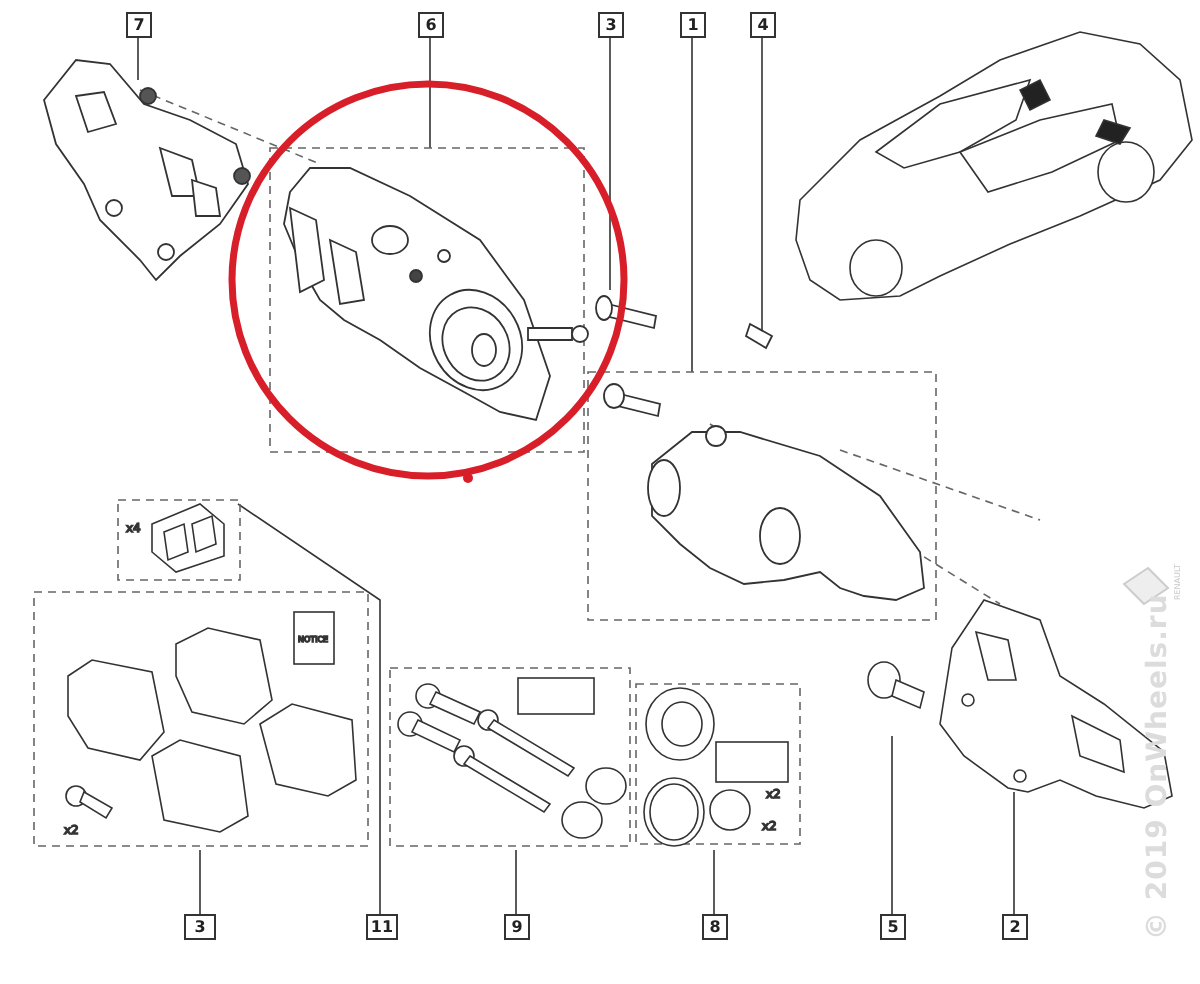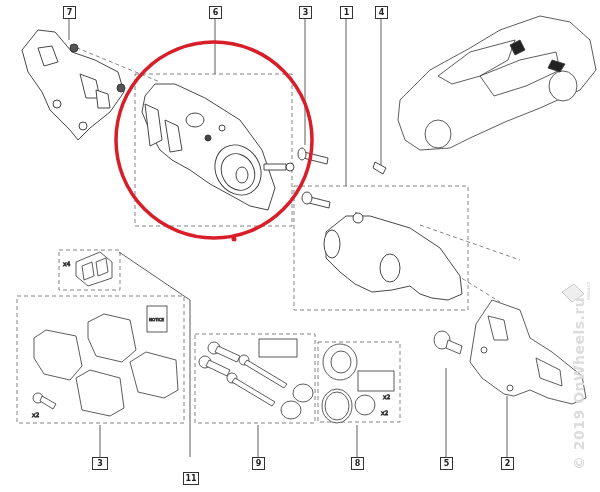--- a/index.html
+++ b/index.html
@@ -165,21 +165,21 @@
 
 
 <div class="label-box" style="left:63px;top:6px;">7</div>
 <div class="label-box" style="left:209px;top:6px;">6</div>
 <div class="label-box" style="left:299px;top:6px;">3</div>
 <div class="label-box" style="left:340px;top:6px;">1</div>
 <div class="label-box" style="left:375px;top:6px;">4</div>
 
 
 <div class="label-box wide" style="left:92px;top:457px;">3</div>
-<div class="label-box wide" style="left:183px;top:472px;">11</div>
+<div class="label-box wide" style="left:183px;top:457px;">11</div>
 <div class="label-box" style="left:252px;top:457px;">9</div>
 <div class="label-box" style="left:351px;top:457px;">8</div>
 <div class="label-box" style="left:440px;top:457px;">5</div>
 <div class="label-box" style="left:501px;top:457px;">2</div>
 
 <div class="watermark">© 2019 OnWheels.ru</div>
 <div class="brand">RENAULT</div>
 </div>
 
 </body></html>

